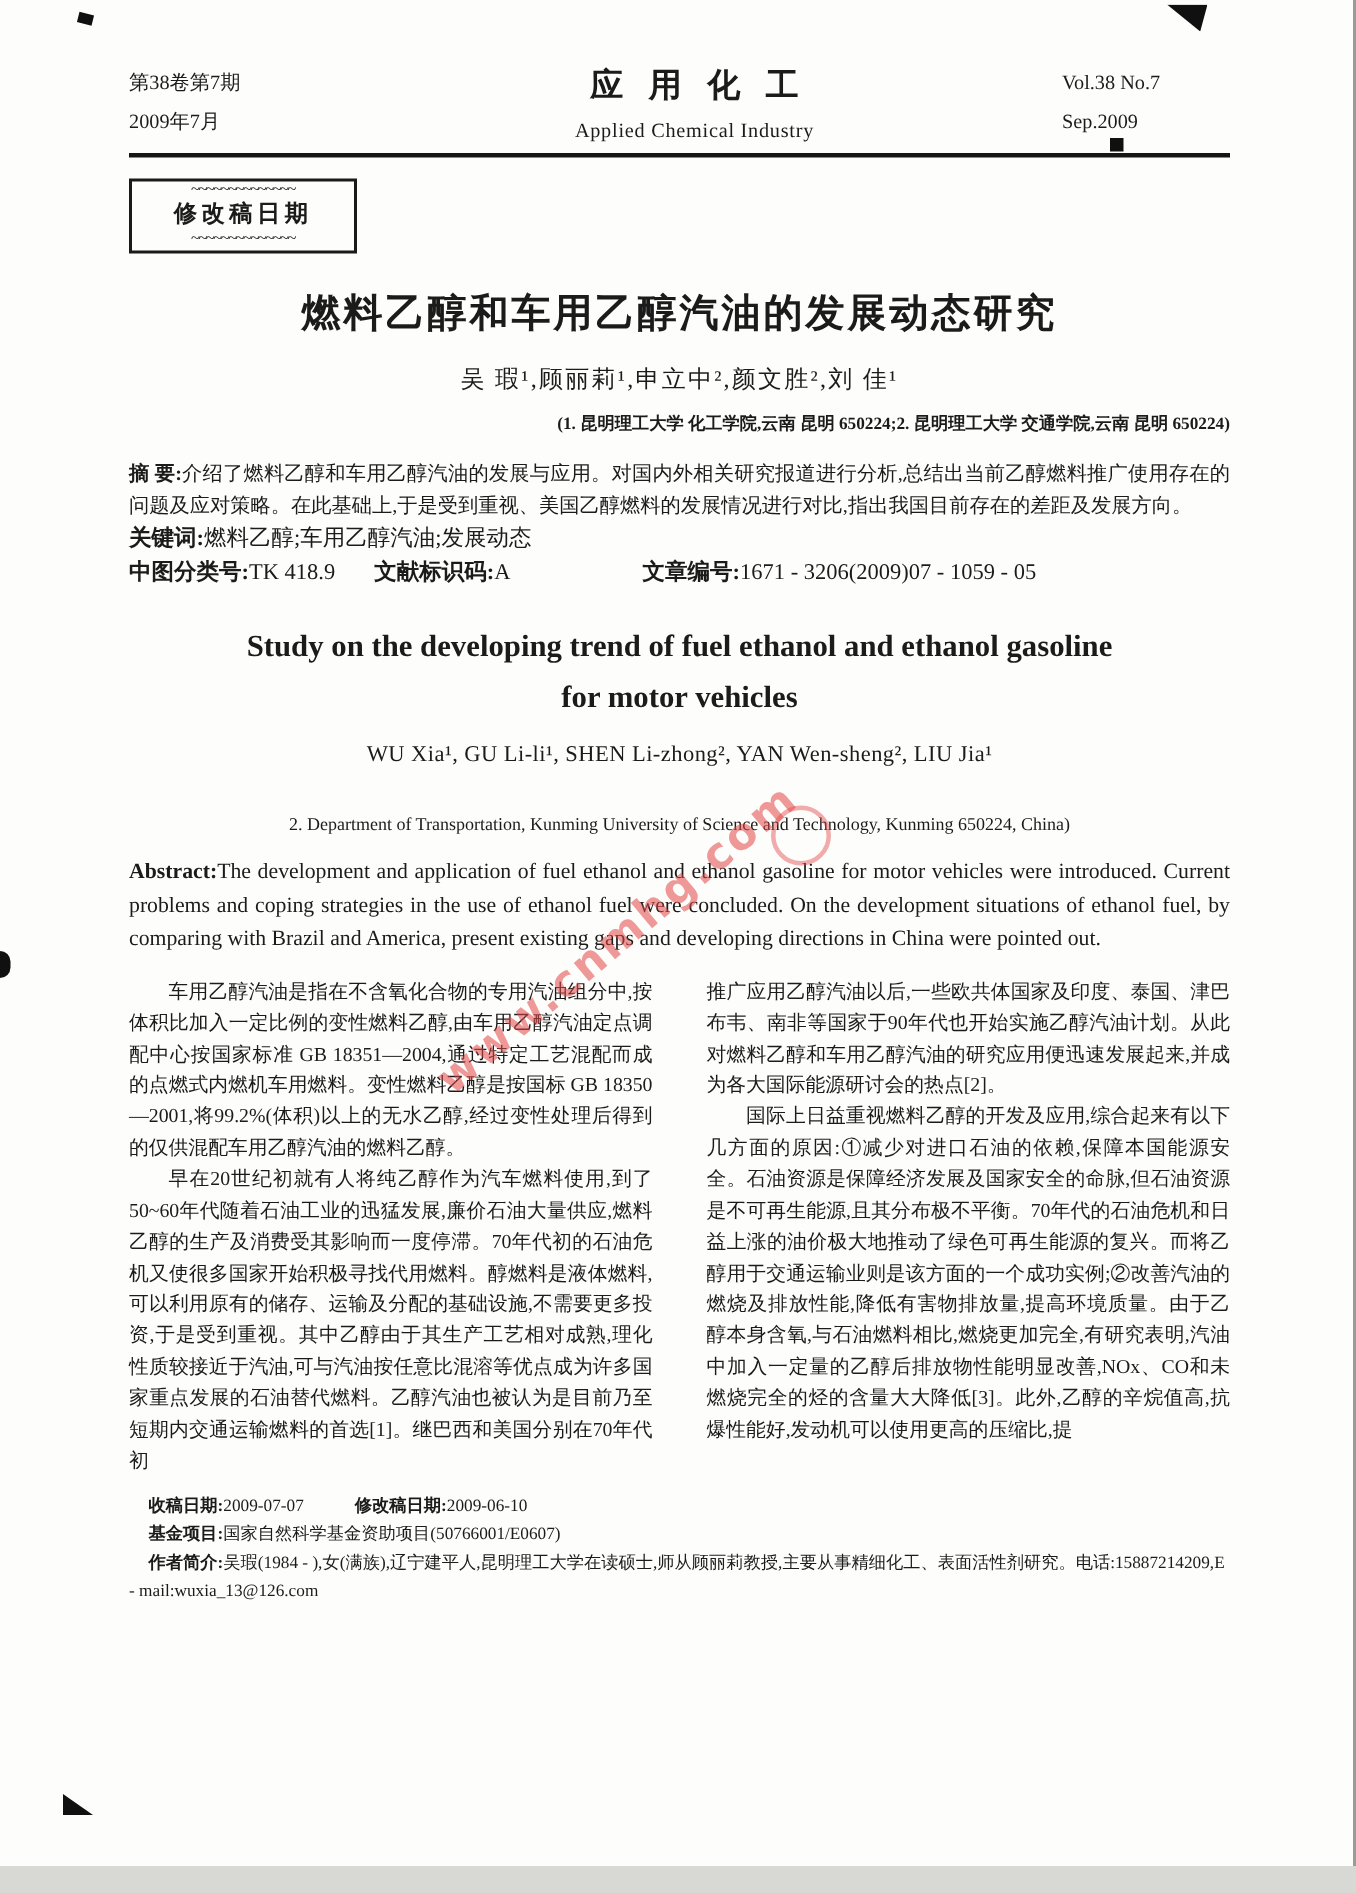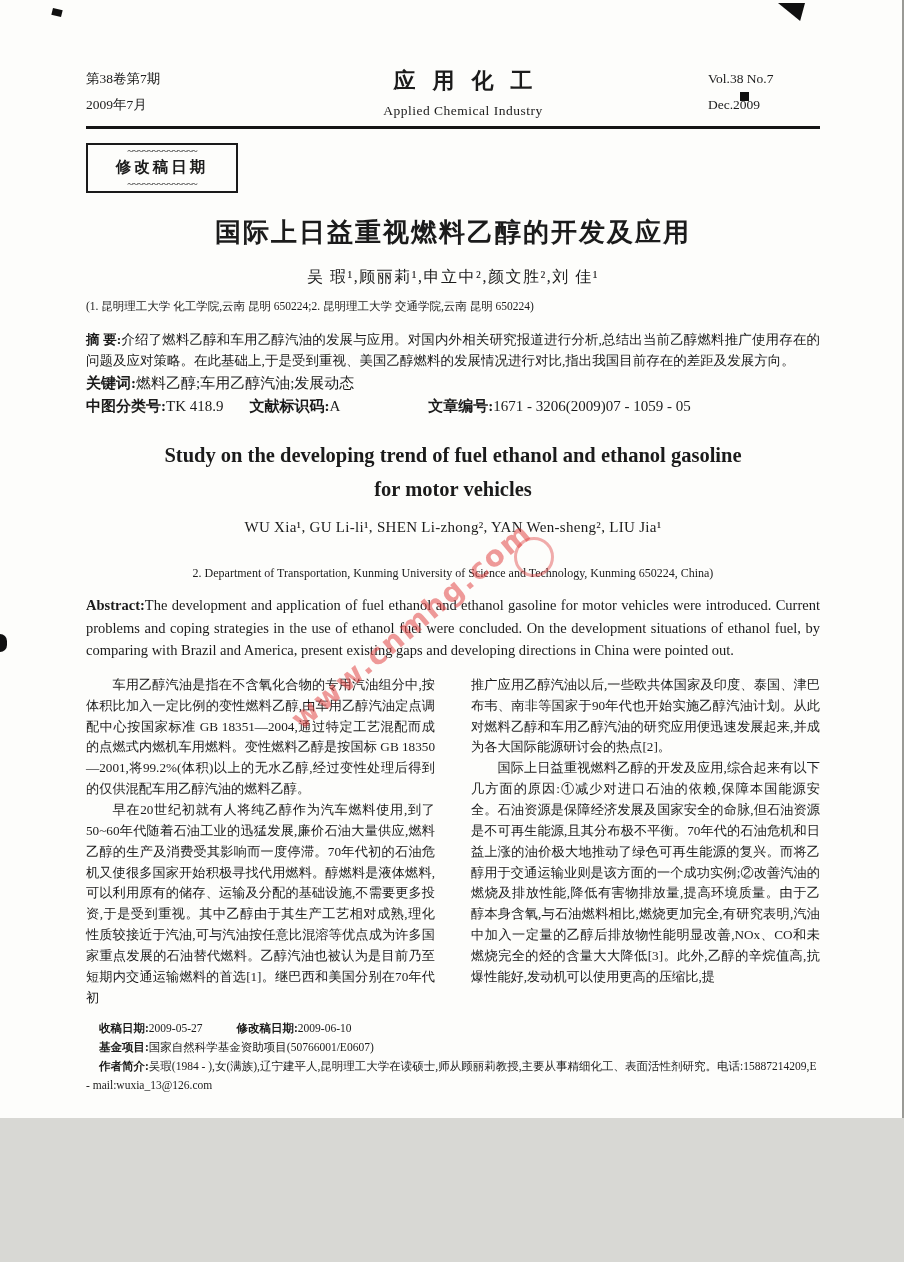--- a/index.html
+++ b/index.html
@@ -1,39 +1,39 @@
 <!DOCTYPE html>
 <html><head>
 <meta charset="utf-8">
 <style>
   * { box-sizing: border-box; }
   html, body { margin: 0; padding: 0; background: #d8d8d4; }
   .page {
-    width: 904px; height: 1118px; margin: 0 auto; position: relative; overflow: hidden;
+    width: 904px; height: 1244px; margin: 0 auto; position: relative; overflow: hidden;
     background: #fdfdfb; color: #1b1b1b;
     font-family: "Liberation Serif", "DejaVu Serif", serif;
-    padding: 66px 84px 0 86px;
+    padding: 42px 84px 0 86px;
   }
   
   .masthead { display: flex; align-items: flex-start; }
   .mast-col.left  { width: 132px; }
   .mast-col.right { width: 112px; }
   .mast-col.center{ flex: 1; text-align: center; }
   .mast-line { font-size: 13.5px; line-height: 1.95; }
   .journal-cn { font-size: 22px; font-weight: bold; letter-spacing: 17px; text-indent: 17px; }
   .journal-en { font-size: 13.5px; margin-top: 7px; letter-spacing: .5px; }
   .head-rule { height: 3px; background: #151515; margin-top: 7px; }
   
   .column-tag { width: 152px; border: 2px solid #1a1a1a; text-align: center; margin-top: 14px; padding: 1px 0 3px; }
   .squiggle { font-size: 11px; line-height: 8px; height: 9px; letter-spacing: -1px; overflow: hidden; color: #1a1a1a; }
   .tag-label { font-size: 15.5px; font-weight: bold; letter-spacing: 3px; line-height: 1.55; }
   
   .title-cn { font-size: 26px; font-weight: bold; text-align: center; letter-spacing: 2px; margin: 22px 0 0; }
   .authors-cn { font-size: 16px; text-align: center; margin-top: 17px; letter-spacing: 1.5px; }
-  .affil-cn { font-size: 11.5px; text-align: left; margin-top: 11px; }
+  .affil-cn { font-size: 11.5px; text-align: right; margin-top: 11px; font-weight: bold; }
   .abstract-cn { margin-top: 15px; font-size: 13.5px; line-height: 1.58; text-align: justify; }
   .kw-cn, .meta-cn { font-size: 15px; line-height: 1.58; }
   .b { font-weight: bold; }
   .gap-m { margin-left: 26px; }
   .gap-xl { margin-left: 88px; }
   
   .title-en { font-size: 20.5px; font-weight: bold; text-align: center; margin: 20px 0 0; line-height: 1.65; }
   .authors-en { text-align: center; font-size: 15px; margin-top: 12px; letter-spacing: .3px; }
   .affil-en { text-align: center; font-size: 12px; line-height: 1.7; margin-top: 7px; }
   .abstract-en { margin-top: 11px; font-size: 14.5px; line-height: 1.55; text-align: justify; }
@@ -85,32 +85,32 @@
     <div class="mast-col left">
       <div class="mast-line">第38卷第7期</div>
       <div class="mast-line">2009年7月</div>
     </div>
     <div class="mast-col center">
       <div class="journal-cn">应用化工</div>
       <div class="journal-en">Applied Chemical Industry</div>
     </div>
     <div class="mast-col right">
       <div class="mast-line">Vol.38 No.7</div>
-      <div class="mast-line">Dec.2009</div>
+      <div class="mast-line">Sep.2009</div>
     </div>
   </header>
   <div class="head-rule"></div>
 
   <div class="column-tag">
     <div class="squiggle">~~~~~~~~~~~~~~</div>
     <div class="tag-label">修改稿日期</div>
     <div class="squiggle">~~~~~~~~~~~~~~</div>
   </div>
 
-  <h1 class="title-cn">国际上日益重视燃料乙醇的开发及应用</h1>
+  <h1 class="title-cn">燃料乙醇和车用乙醇汽油的发展动态研究</h1>
   <div class="authors-cn">吴 瑕¹,顾丽莉¹,申立中²,颜文胜²,刘 佳¹</div>
   <div class="affil-cn">(1. 昆明理工大学 化工学院,云南 昆明  650224;2. 昆明理工大学 交通学院,云南 昆明  650224)</div>
 
   <div class="abstract-cn"><span class="b">摘  要:</span><span>介绍了燃料乙醇和车用乙醇汽油的发展与应用。对国内外相关研究报道进行分析,总结出当前乙醇燃料推广使用存在的问题及应对策略。在此基础上,于是受到重视、美国乙醇燃料的发展情况进行对比,指出我国目前存在的差距及发展方向。</span></div>
 
   <div class="kw-cn"><span class="b">关键词:</span><span>燃料乙醇;车用乙醇汽油;发展动态</span></div>
 
   <div class="meta-cn"><span class="b">中图分类号:</span><span>TK 418.9</span><span class="b gap-m">文献标识码:</span><span>A</span><span class="b gap-xl">文章编号:</span><span>1671 - 3206(2009)07 - 1059 - 05</span></div>
 
   <h2 class="title-en"><span>Study on the developing trend of fuel ethanol and ethanol gasoline</span><br><span>for motor vehicles</span></h2>
@@ -125,21 +125,21 @@
       <p class="indent">车用乙醇汽油是指在不含氧化合物的专用汽油组分中,按体积比加入一定比例的变性燃料乙醇,由车用乙醇汽油定点调配中心按国家标准 GB 18351—2004,通过特定工艺混配而成的点燃式内燃机车用燃料。变性燃料乙醇是按国标 GB 18350—2001,将99.2%(体积)以上的无水乙醇,经过变性处理后得到的仅供混配车用乙醇汽油的燃料乙醇。</p>
       <p class="indent">早在20世纪初就有人将纯乙醇作为汽车燃料使用,到了50~60年代随着石油工业的迅猛发展,廉价石油大量供应,燃料乙醇的生产及消费受其影响而一度停滞。70年代初的石油危机又使很多国家开始积极寻找代用燃料。醇燃料是液体燃料,可以利用原有的储存、运输及分配的基础设施,不需要更多投资,于是受到重视。其中乙醇由于其生产工艺相对成熟,理化性质较接近于汽油,可与汽油按任意比混溶等优点成为许多国家重点发展的石油替代燃料。乙醇汽油也被认为是目前乃至短期内交通运输燃料的首选[1]。继巴西和美国分别在70年代初</p>
     </div>
     <div class="col">
       <p>推广应用乙醇汽油以后,一些欧共体国家及印度、泰国、津巴布韦、南非等国家于90年代也开始实施乙醇汽油计划。从此对燃料乙醇和车用乙醇汽油的研究应用便迅速发展起来,并成为各大国际能源研讨会的热点[2]。</p>
       <p class="indent">国际上日益重视燃料乙醇的开发及应用,综合起来有以下几方面的原因:①减少对进口石油的依赖,保障本国能源安全。石油资源是保障经济发展及国家安全的命脉,但石油资源是不可再生能源,且其分布极不平衡。70年代的石油危机和日益上涨的油价极大地推动了绿色可再生能源的复兴。而将乙醇用于交通运输业则是该方面的一个成功实例;②改善汽油的燃烧及排放性能,降低有害物排放量,提高环境质量。由于乙醇本身含氧,与石油燃料相比,燃烧更加完全,有研究表明,汽油中加入一定量的乙醇后排放物性能明显改善,NOx、CO和未燃烧完全的烃的含量大大降低[3]。此外,乙醇的辛烷值高,抗爆性能好,发动机可以使用更高的压缩比,提</p>
     </div>
   </main>
 
   <footer class="page-footer">
-    <p><span class="b">收稿日期:</span><span>2009-05-27</span><span class="b fgap">修改稿日期:</span><span>2009-06-10</span></p>
+    <p><span class="b">收稿日期:</span><span>2009-07-07</span><span class="b fgap">修改稿日期:</span><span>2009-06-10</span></p>
     <p><span class="b">基金项目:</span><span>国家自然科学基金资助项目(50766001/E0607)</span></p>
     <p><span class="b">作者简介:</span><span>吴瑕(1984 - ),女(满族),辽宁建平人,昆明理工大学在读硕士,师从顾丽莉教授,主要从事精细化工、表面活性剂研究。电话:15887214209,E - mail:wuxia_13@126.com</span></p>
   </footer>
 
   <div class="watermark">www.cnmhg.com</div>
   <div class="wm-circle"></div>
 
 </div>
 
 </body></html>

